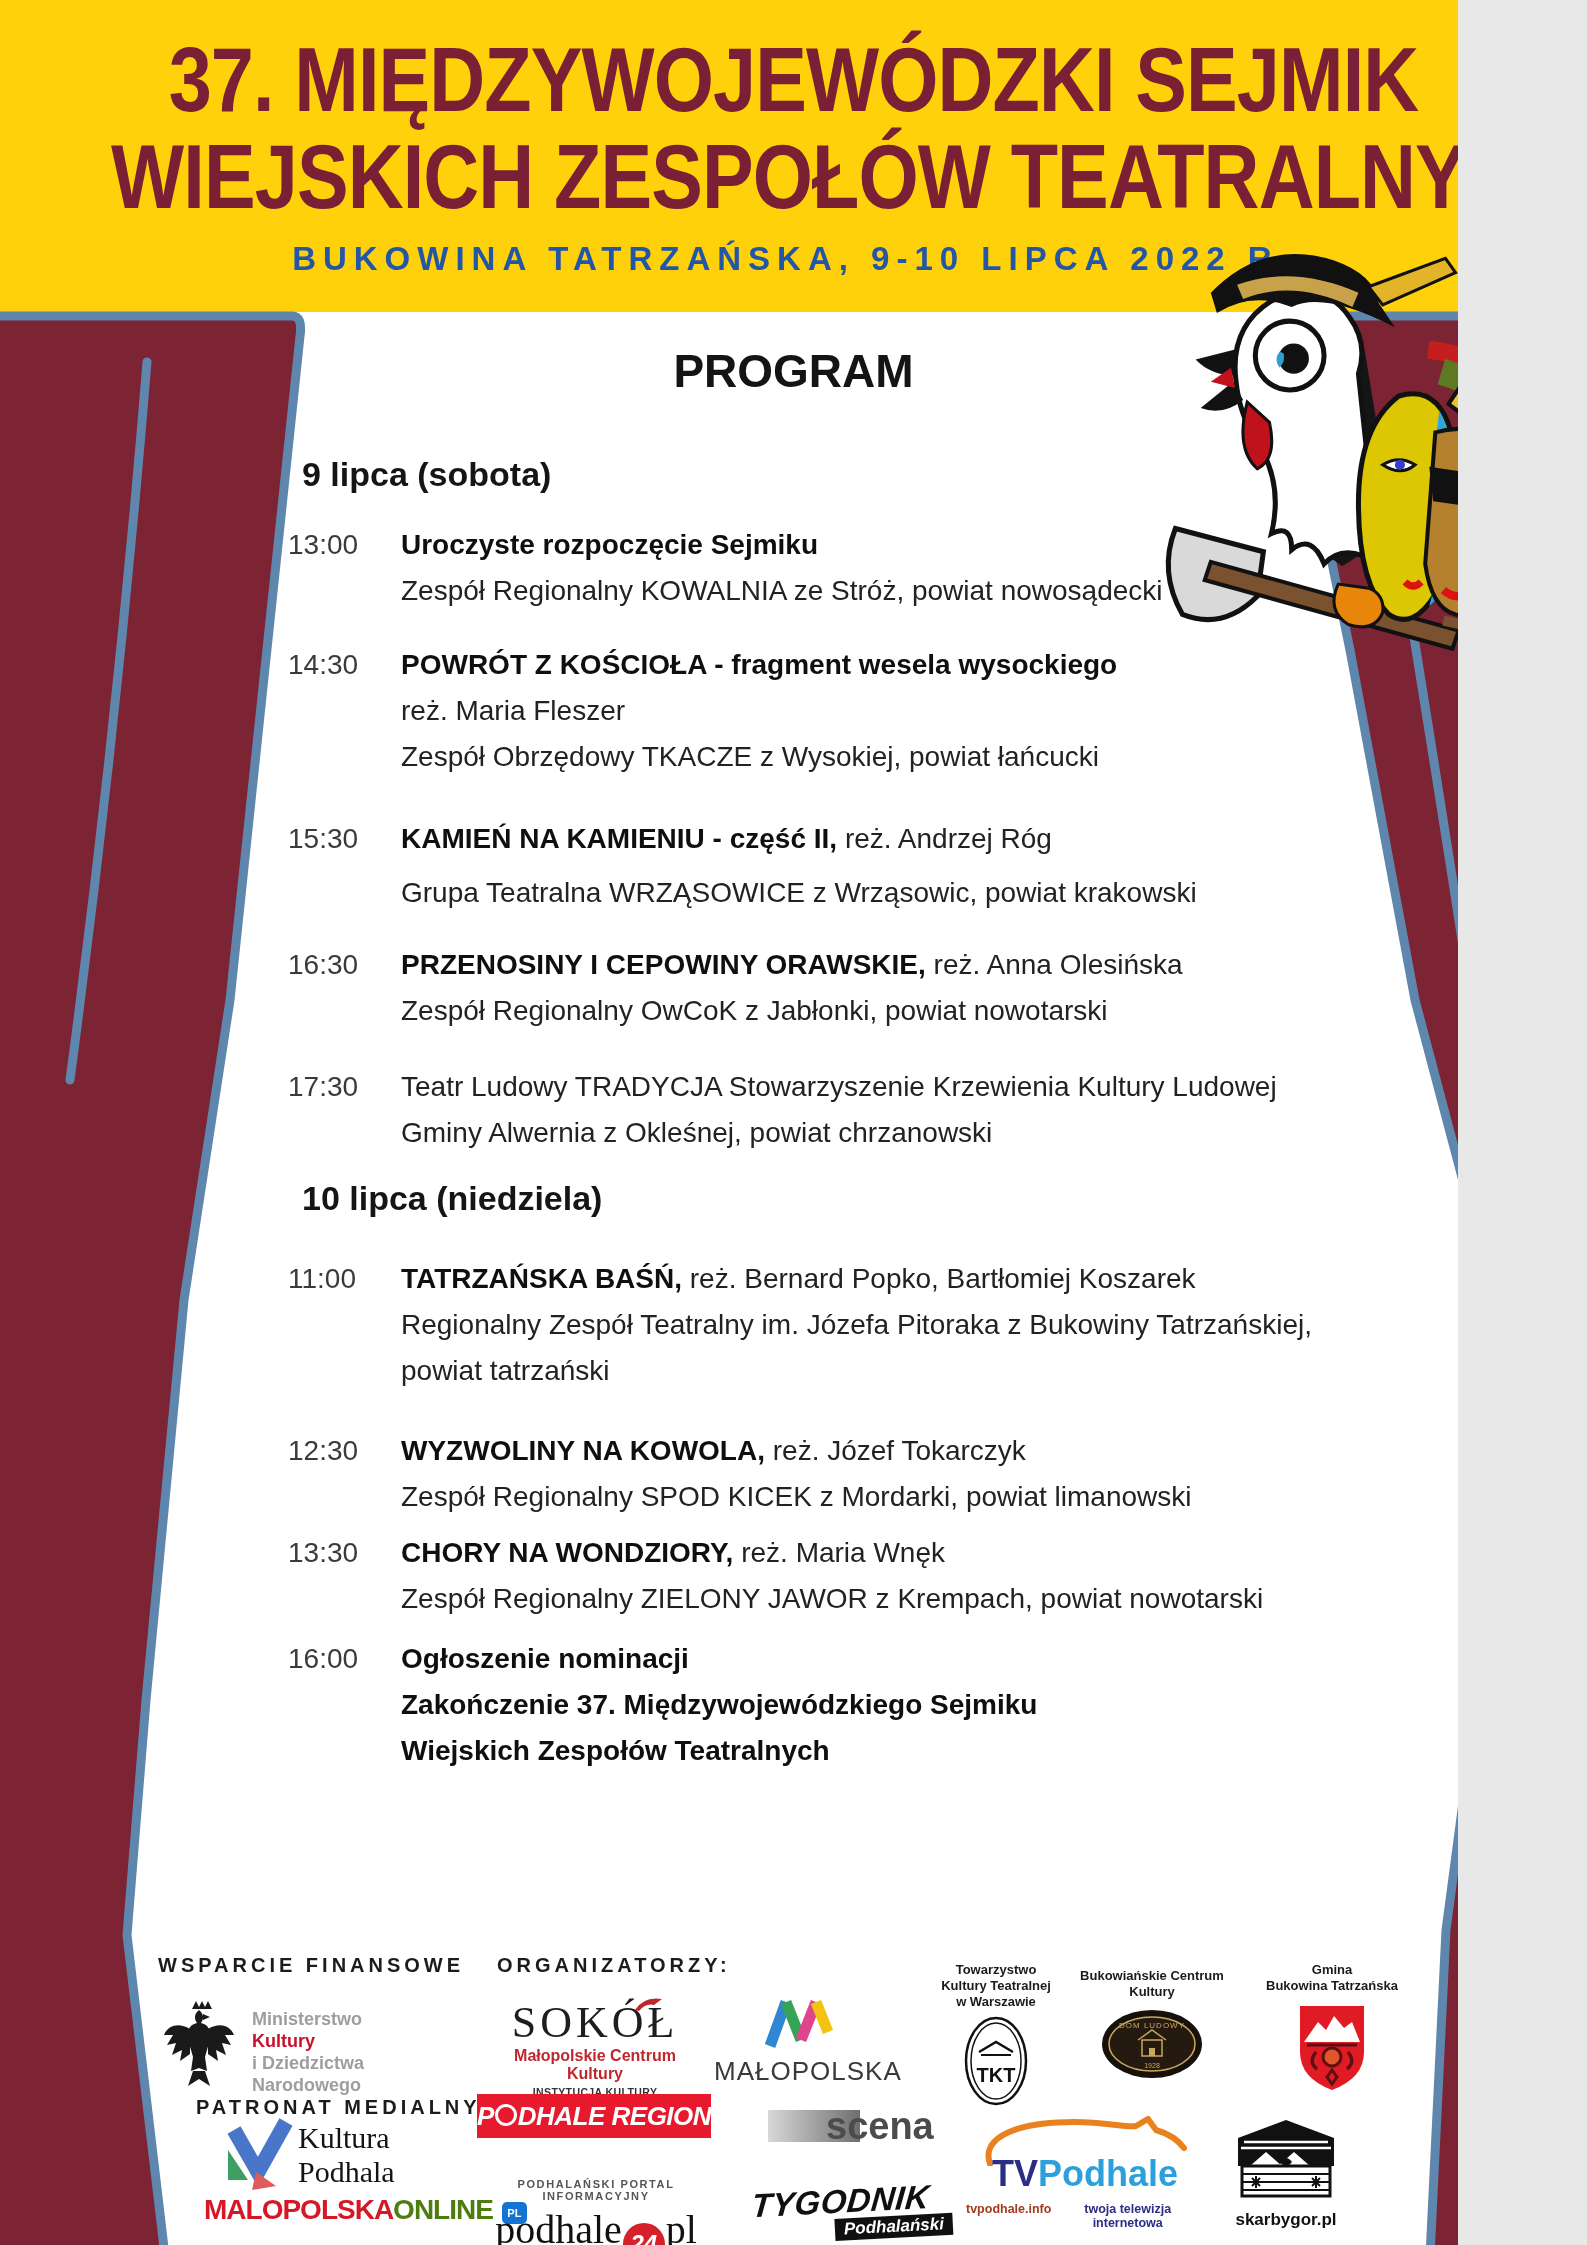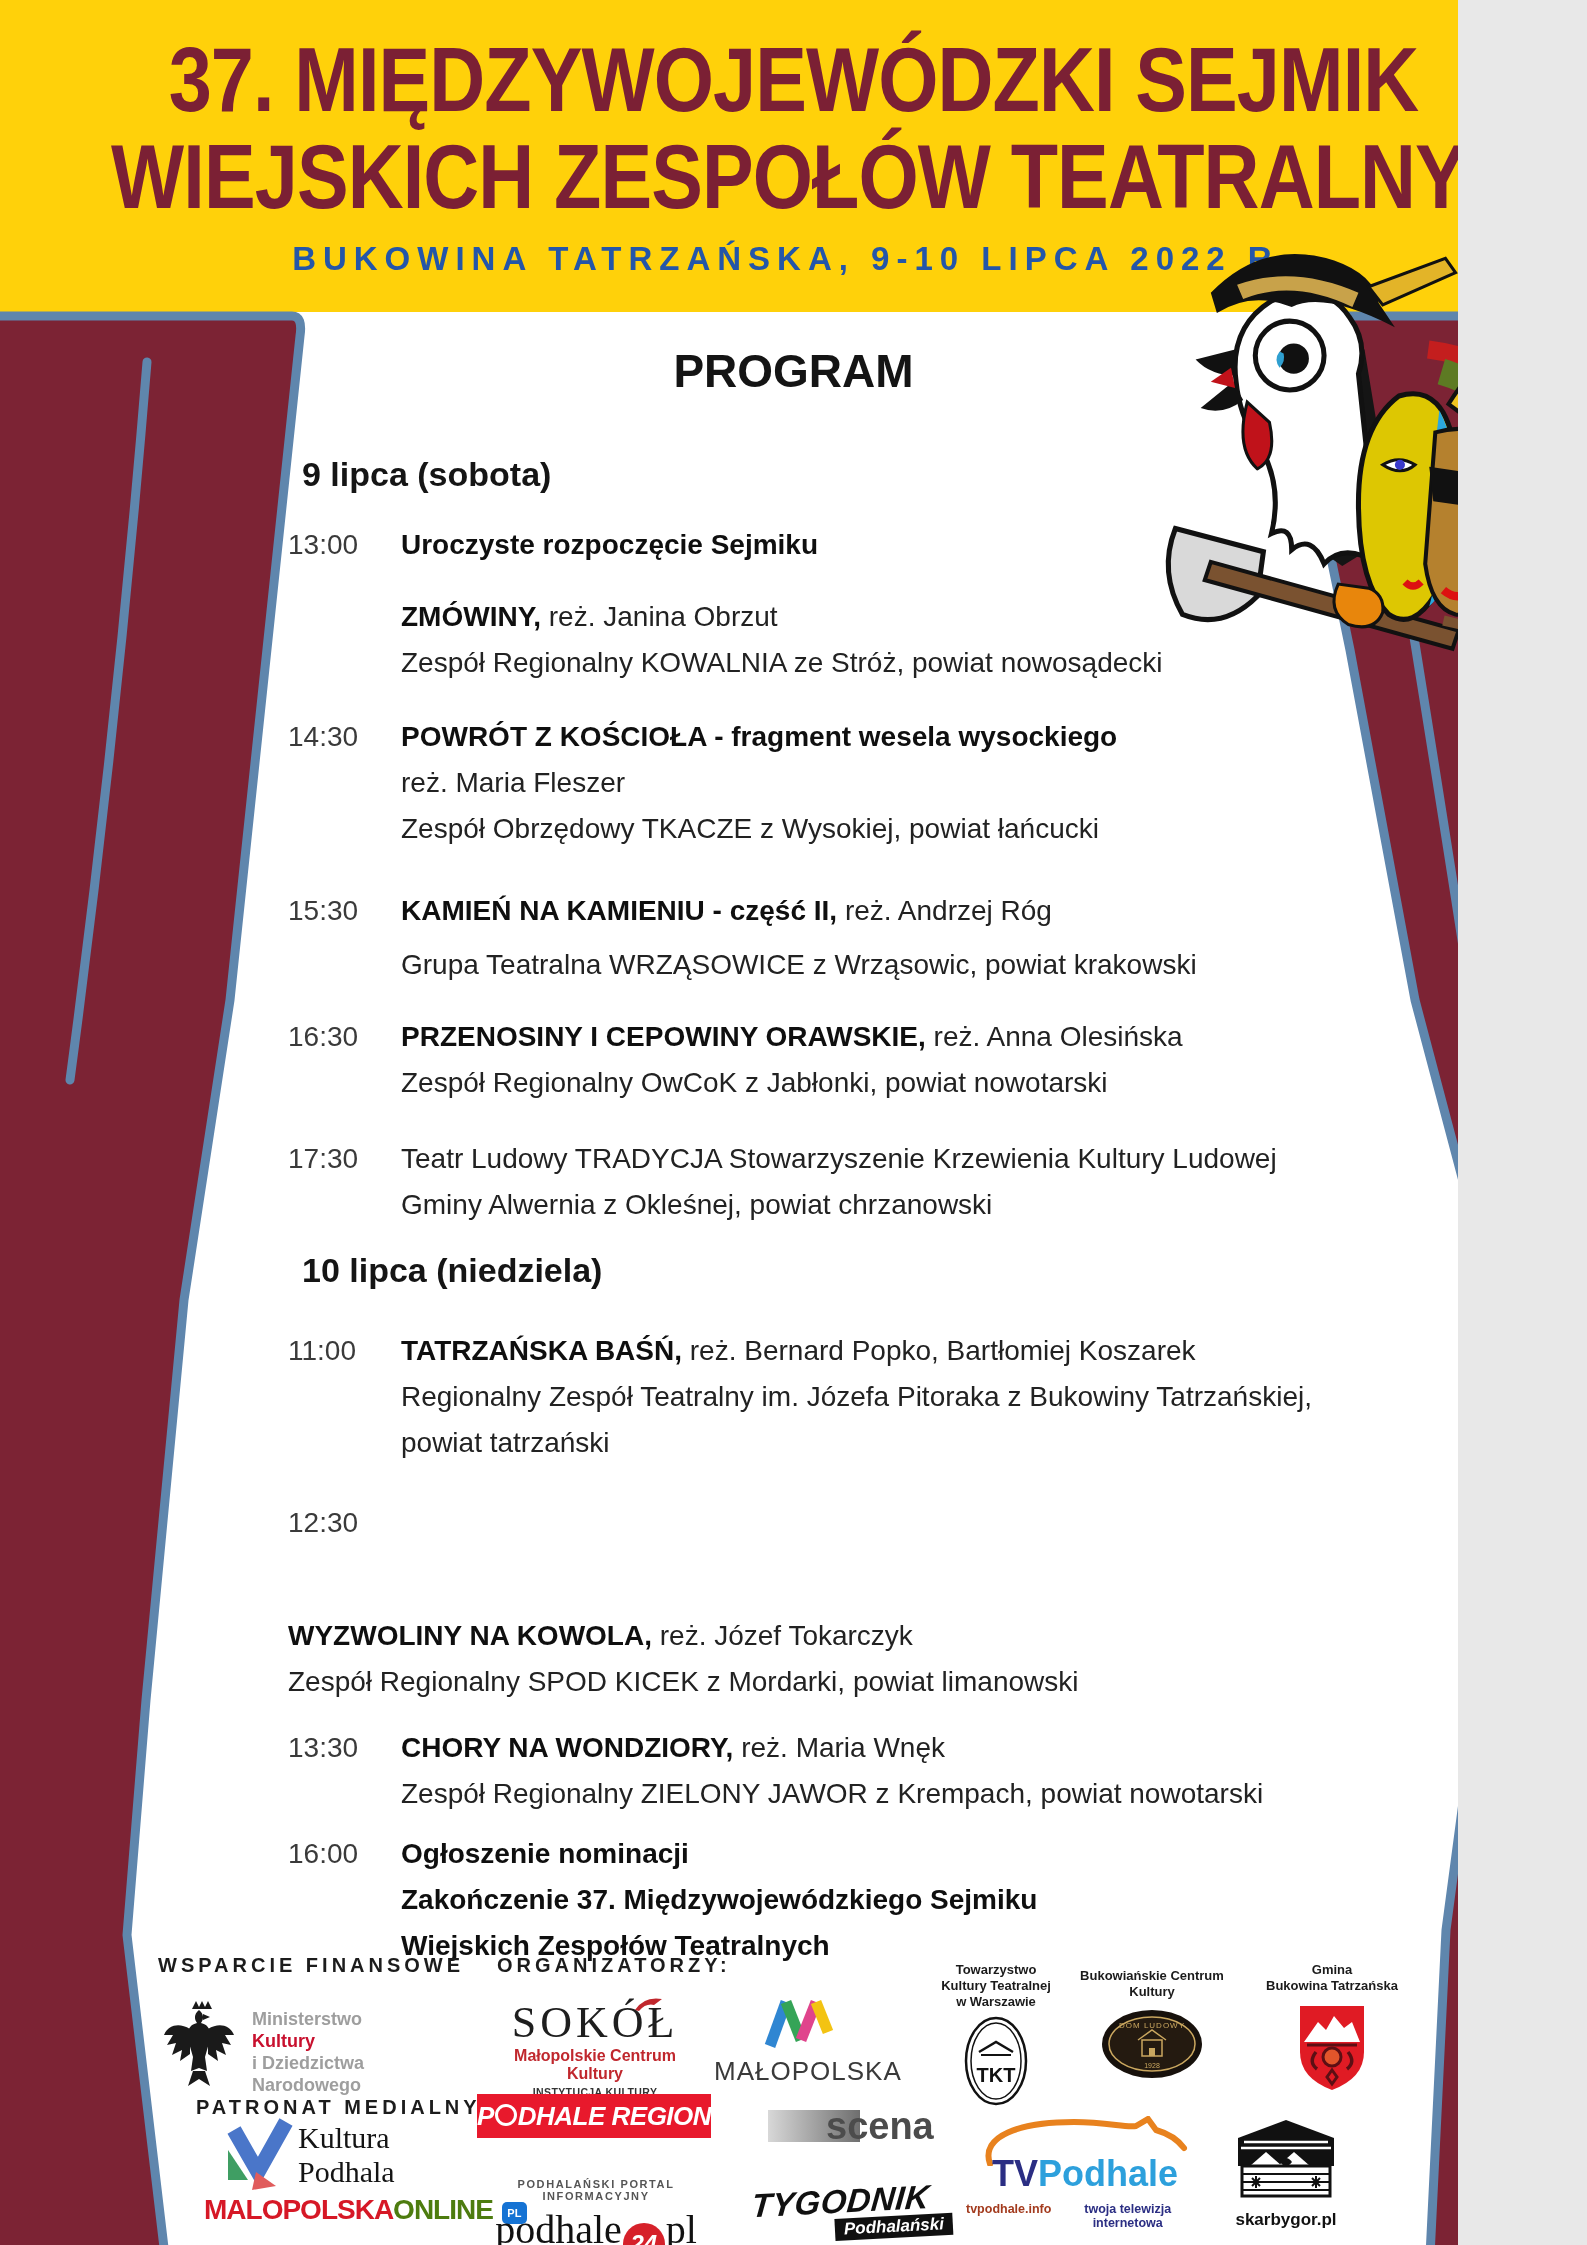--- a/index.html
+++ b/index.html
@@ -28,21 +28,21 @@
   .day-heading.h2{margin-top:18px;margin-bottom:34px;}
   .entry{display:flex;align-items:flex-start;}
   .entry .time{flex:0 0 113px;font-size:28px;color:#3a3a3a;line-height:46px;}
   .entry .lines{flex:1;}
   .line{font-size:28px;line-height:46px;white-space:nowrap;color:#222;}
   .line .b{font-weight:700;color:#0f0f0f;}
   .line.gap-lg{margin-top:26px;}
   .line.gap-sm{margin-top:8px;}
   .mb28{margin-bottom:28px;} .mb36{margin-bottom:36px;} .mb26{margin-bottom:26px;}
   .mb30{margin-bottom:30px;} .mb18{margin-bottom:18px;} .mb34{margin-bottom:34px;}
-  .mb10{margin-bottom:20px;flex-direction:column;} .mb14{margin-bottom:14px;}
+  .mb10{margin-bottom:10px;} .mb14{margin-bottom:14px;}
 
   
   .flabel{position:absolute;font-size:20px;font-weight:700;letter-spacing:4px;color:#1c1c1c;z-index:3;white-space:nowrap;}
   .logo{position:absolute;z-index:3;}
   .ctr{text-align:center;}
   .cap{font-size:13px;font-weight:700;line-height:16px;color:#1b1b1b;}
 
   #ministry{left:158px;top:1998px;display:flex;gap:12px;}
   #ministry .mtext{margin-top:10px;font-size:18px;font-weight:700;line-height:22px;color:#9e9e9e;}
   #ministry .mtext .red{color:#C8102E;}
@@ -177,21 +177,20 @@
   <div id="program-heading">PROGRAM</div>
 
   <div id="schedule">
 
     <div class="day-heading h1">9 lipca (sobota)</div>
 
     <div class="entry mb28">
       <div class="time">13:00</div>
       <div class="lines">
         <div class="line"><span class="b">Uroczyste rozpoczęcie Sejmiku</span><span class="r"></span></div>
-        <div class="line gap-lg"><span class="b">ZMÓWINY,</span><span class="r"> reż. Janina Obrzut</span></div>
         <div class="line"><span class="b"></span><span class="r">Zespół Regionalny KOWALNIA ze Stróż, powiat nowosądecki</span></div>
       </div>
     </div>
 
     <div class="entry mb36">
       <div class="time">14:30</div>
       <div class="lines">
         <div class="line"><span class="b">POWRÓT Z KOŚCIOŁA - fragment wesela wysockiego</span><span class="r"></span></div>
         <div class="line"><span class="b"></span><span class="r">reż. Maria Fleszer</span></div>
         <div class="line"><span class="b"></span><span class="r">Zespół Obrzędowy TKACZE z Wysokiej, powiat łańcucki</span></div>

